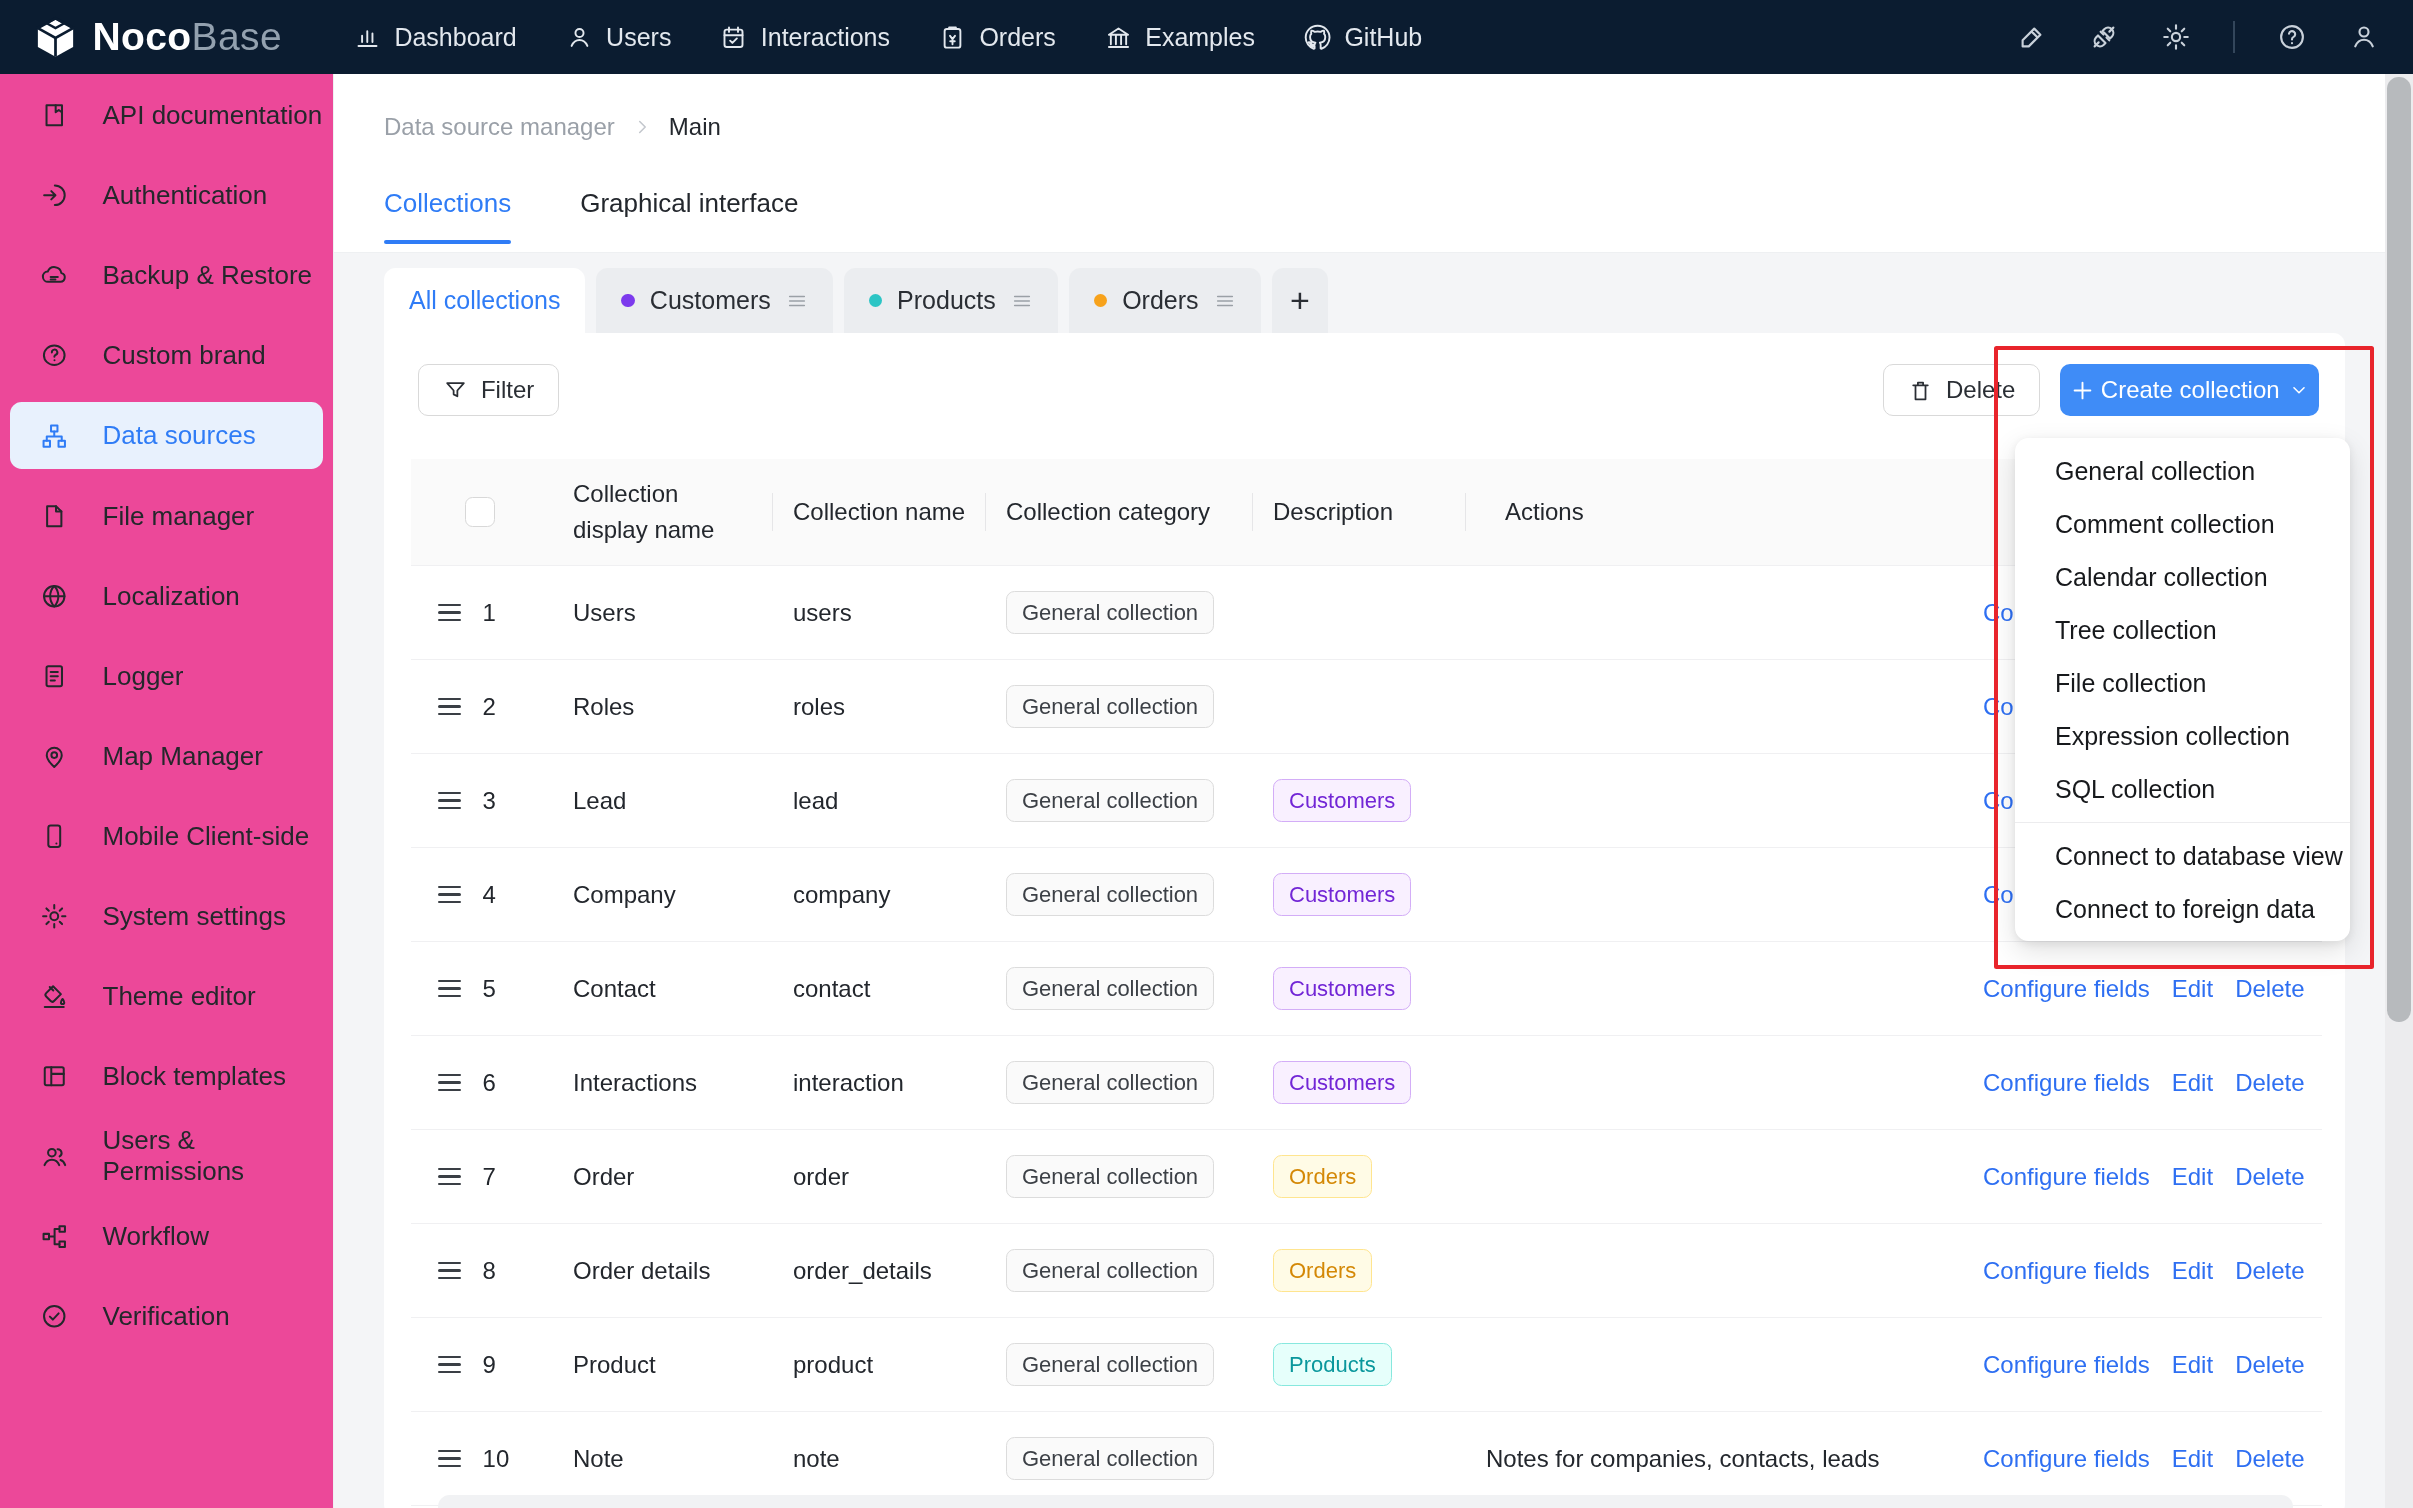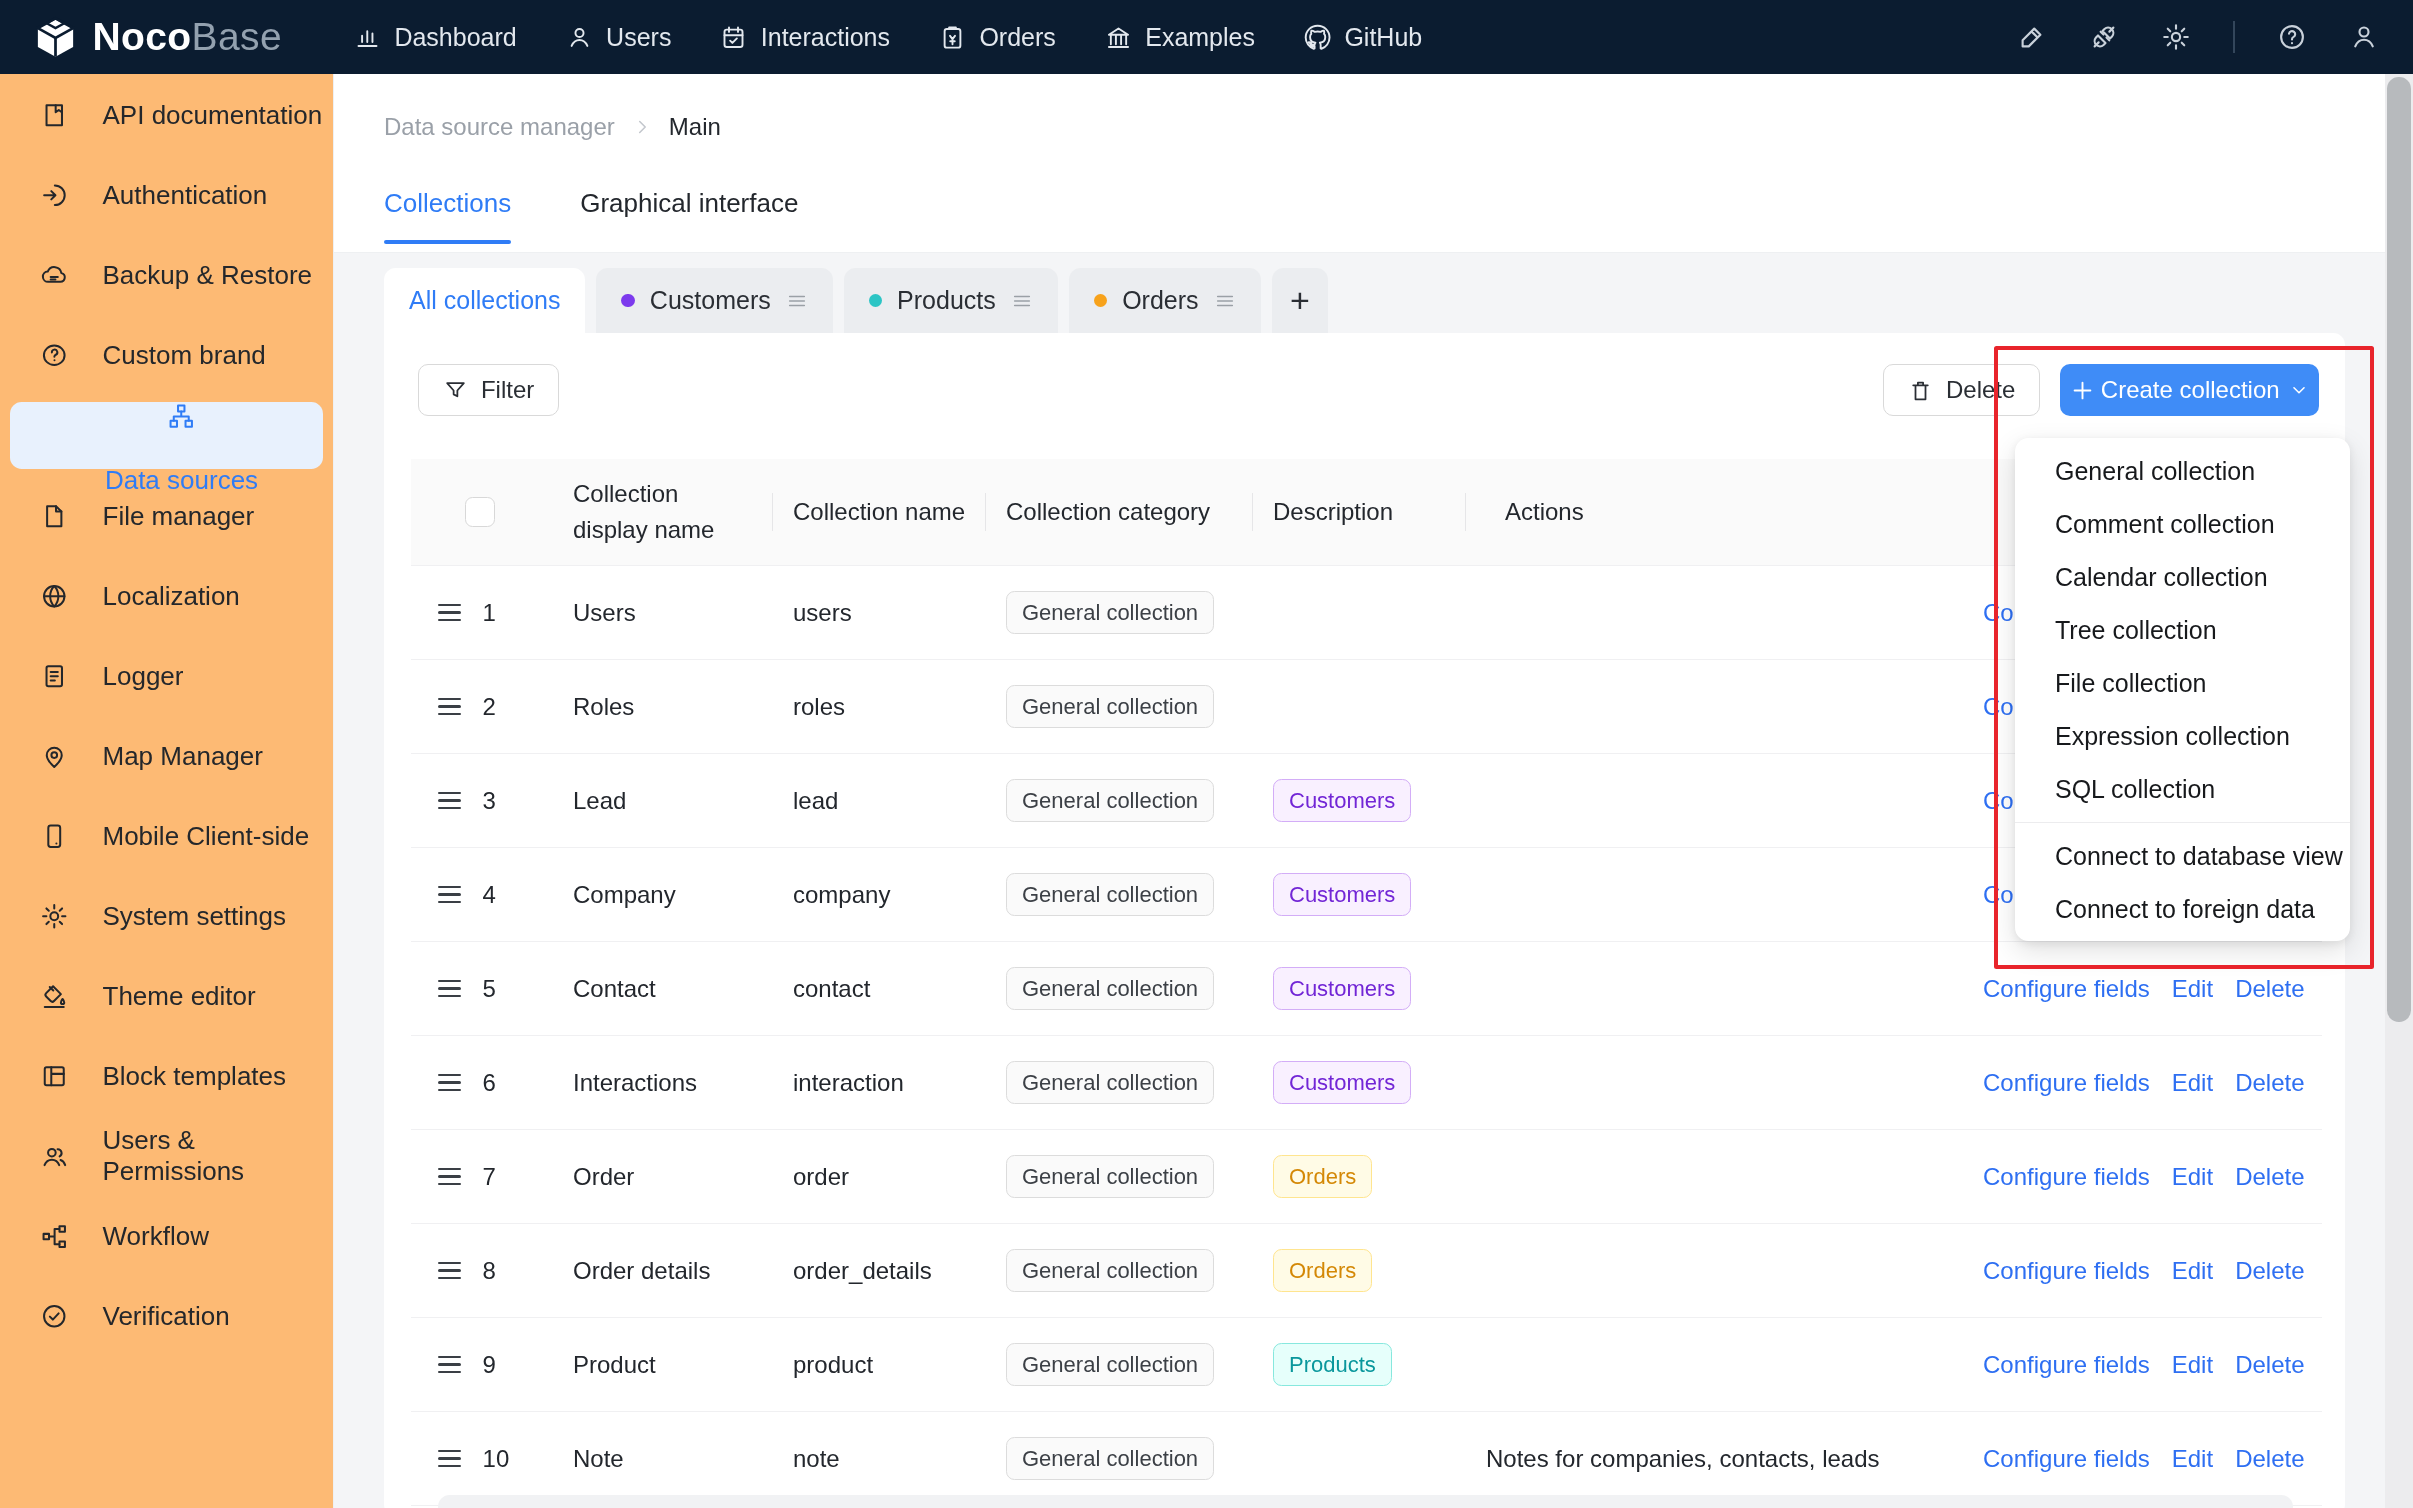--- a/index.html
+++ b/index.html
@@ -18,27 +18,27 @@
   .logo-text{font-size:39px;font-weight:700;color:#ffffff;letter-spacing:0.4px;}
   .logo-text .base{color:#93a1af;font-weight:400;}
   .nav-items{display:flex;margin-left:72px;gap:49px;}
   .nav-item{display:flex;align-items:center;gap:13.4px;font-size:25px;color:#e3e8ee;cursor:pointer;}
   .nav-item svg{width:27px;height:27px;}
   .nav-right{margin-left:auto;margin-right:34px;display:flex;align-items:center;gap:42px;color:#c9d1da;}
   .nav-right svg{width:30px;height:30px;}
   .nav-divider{width:1.7px;height:32px;background:#33465b;}
 
   
-  .sidebar{position:absolute;top:74px;left:0;width:334px;height:1435px;background:#fdba74;
+  .sidebar{position:absolute;top:74px;left:0;width:334px;height:1435px;background:#ec4899;
     border-right:0.8px solid #eef0f2;z-index:20;padding-top:1.7px;box-sizing:border-box;}
   .side-item{height:80px;display:flex;align-items:center;gap:34px;padding-left:40px;
     font-size:26px;color:#24272b;cursor:pointer;}
   .side-item svg{width:28.5px;height:28.5px;flex:none;}
   .side-item.active{height:67px;margin:6.7px 10px;padding-left:30px;border-radius:11.7px;
-    background:#e8f1fd;color:#2f7cf6;flex-direction:column;}
+    background:#e8f1fd;color:#2f7cf6;}
 
   
   .main{position:absolute;left:334px;top:74px;width:2080px;height:1435px;}
   .page-header{height:178px;background:#ffffff;border-bottom:0.8px solid #eef0f2;position:relative;}
   .breadcrumb{position:absolute;left:50px;top:39px;font-size:24px;color:#9aa0a8;
     display:flex;gap:16px;align-items:center;}
   .breadcrumb .current{color:#23272d;font-weight:500;}
   .breadcrumb svg{width:22px;height:22px;color:#c3c7cd;}
   .page-tabs{position:absolute;left:50px;bottom:8px;display:flex;gap:69px;font-size:26px;}
   .page-tab{padding-bottom:25px;color:#23272d;position:relative;cursor:pointer;}

